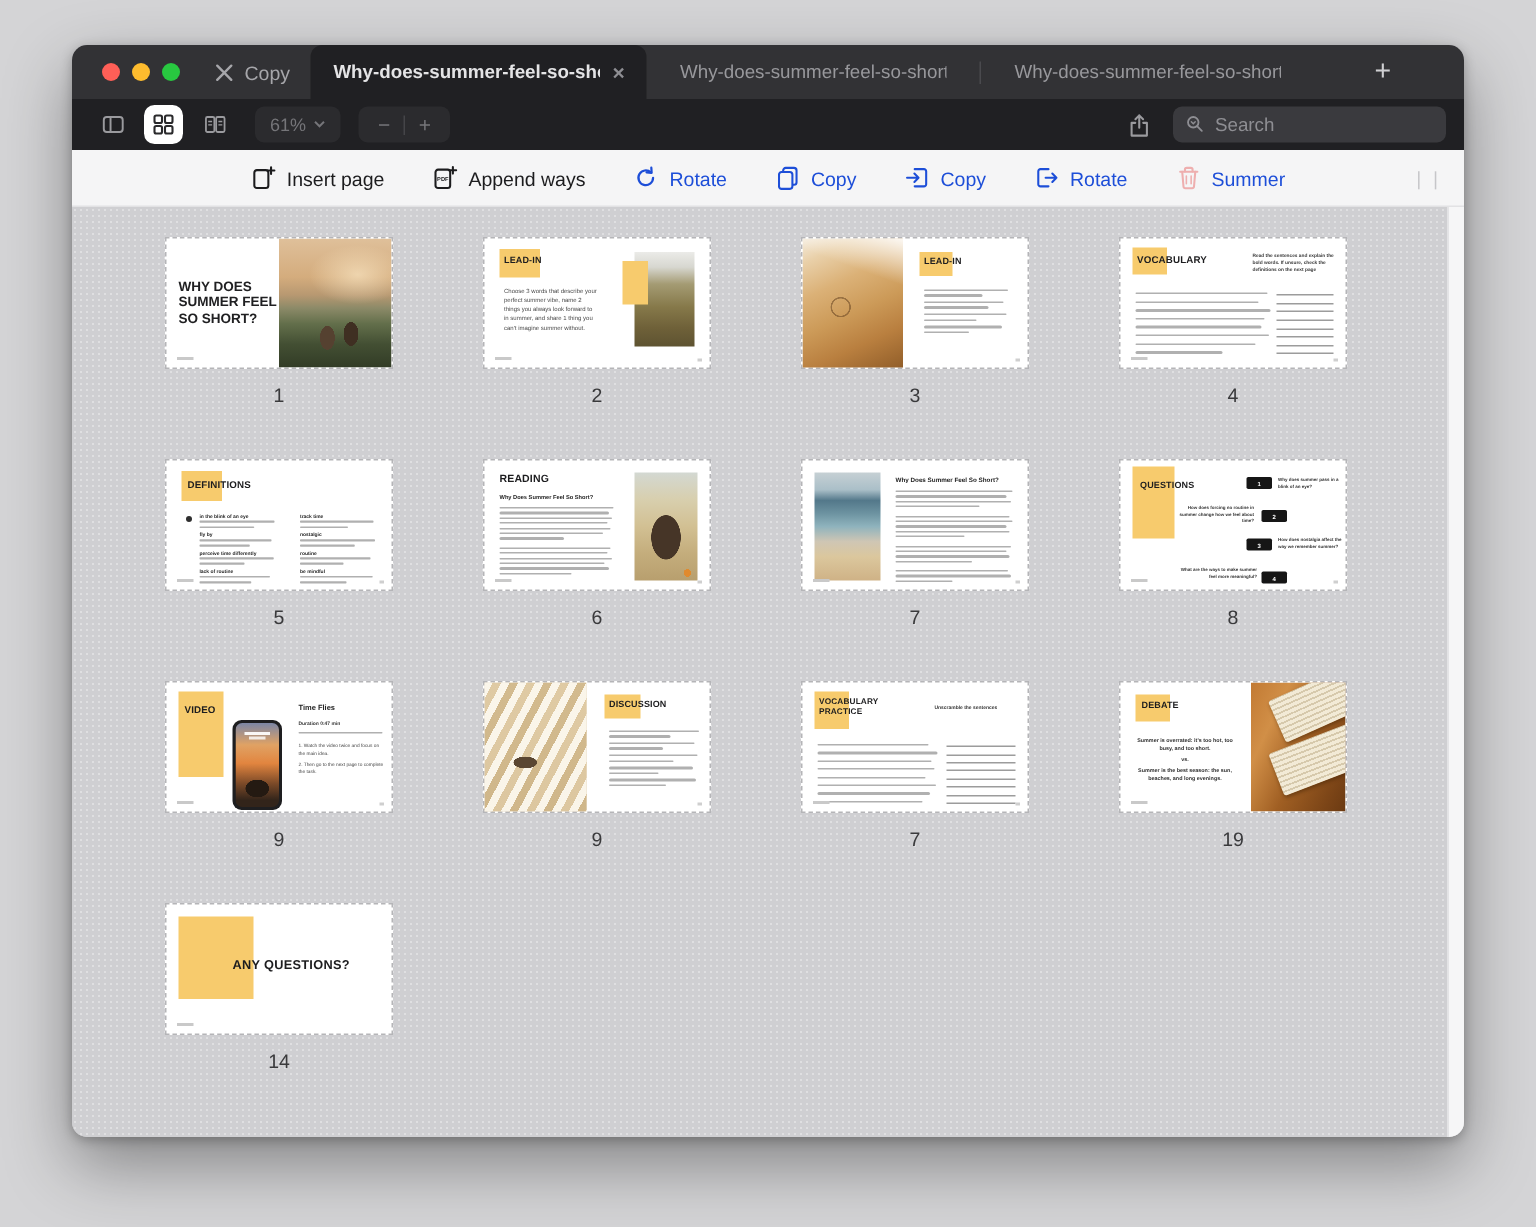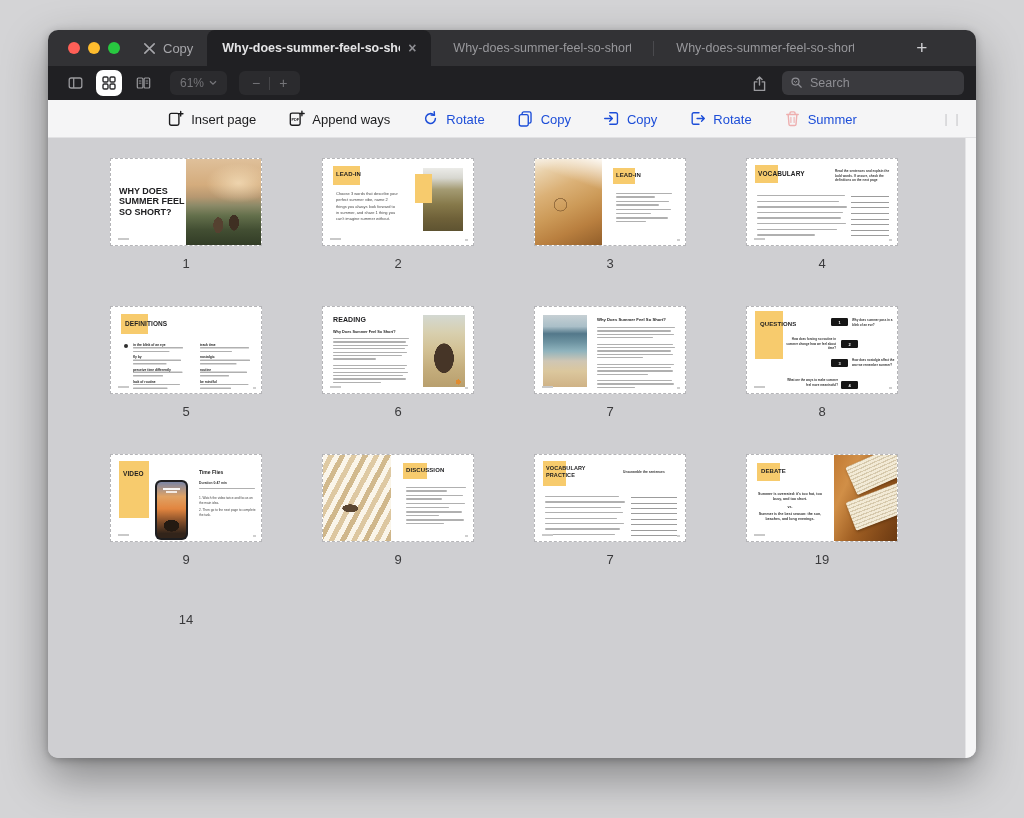--- a/index.html
+++ b/index.html
@@ -692,20 +692,25 @@
           </div>
           <div class="photo p13">
             <i class="chair chair1"></i>
             <i class="chair chair2"></i>
           </div>
         </div>
         <div class="pagenum">19</div>
       </div>
 
       <div class="cell">
+        <div class="thumb">
+          <i class="ys" style="left:8px;top:8px;width:50px;height:55px"></i>
+          <div class="s14-title">ANY QUESTIONS?</div>
+          <i class="foot"></i>
+        </div>
         <div class="pagenum">14</div>
       </div>
 
     </div>
     <div class="vrail"></div>
   </div>
 
 </div>
 
 </body></html>

